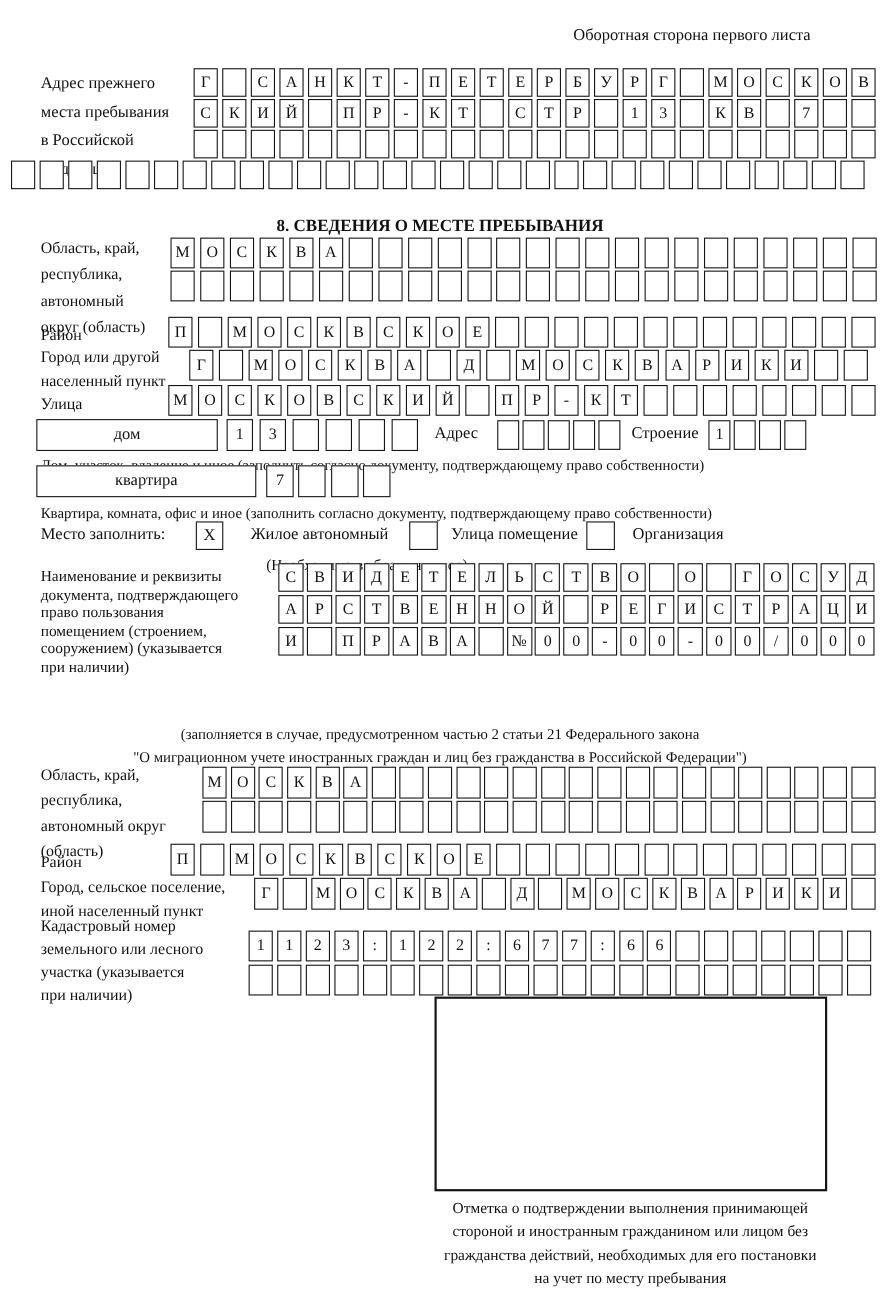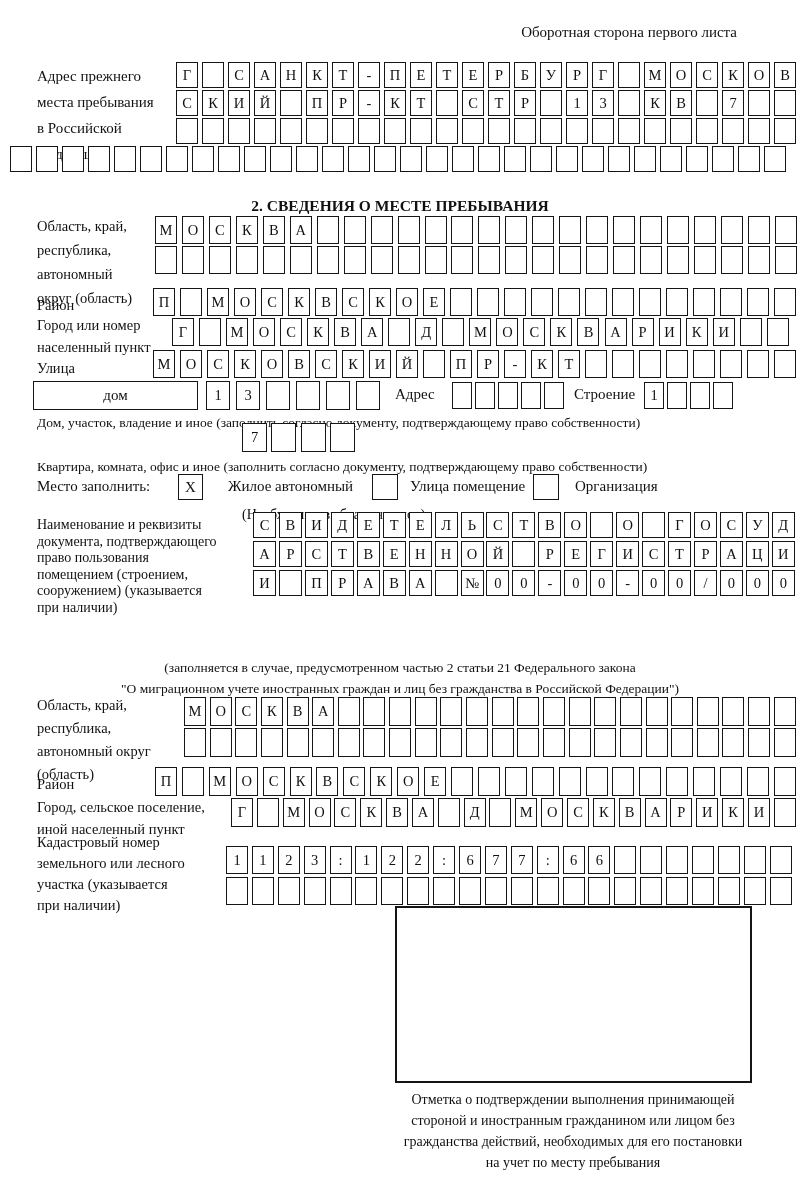--- a/index.html
+++ b/index.html
@@ -143,21 +143,21 @@
       <span class="cb" style="width: 22px; height: 26px;"></span>
       <span class="cb" style="width: 22px; height: 26px;"></span>
       <span class="cb" style="width: 22px; height: 26px;"></span>
       <span class="cb" style="width: 22px; height: 26px;"></span>
       <span class="cb" style="width: 22px; height: 26px;"></span>
       <span class="cb" style="width: 22px; height: 26px;"></span>
       <span class="cb" style="width: 22px; height: 26px;"></span>
       <span class="cb" style="width: 22px; height: 26px;"></span>
     </div>
 
-  <div class="abs center bold" style="top:197px;font-size:15.5px">2. СВЕДЕНИЯ О МЕСТЕ ПРЕБЫВАНИЯ</div>
+  <div class="abs center bold" style="top:197px;font-size:15.5px">8. СВЕДЕНИЯ О МЕСТЕ ПРЕБЫВАНИЯ</div>
 
   <div class="abs lbl" style="left:37px;top:214px">Область, край,
 республика,
 автономный
 округ (область)</div>
   <div class="abs grid" style="left:155px;top:216px;width:642px">
       <span class="cb" style="width: 22px; height: 28px;">М</span>
       <span class="cb" style="width: 22px; height: 28px;">О</span>
       <span class="cb" style="width: 22px; height: 28px;">С</span>
       <span class="cb" style="width: 22px; height: 28px;">К</span>
@@ -230,21 +230,21 @@
       <span class="cb" style="width: 22px; height: 28px;"></span>
       <span class="cb" style="width: 22px; height: 28px;"></span>
       <span class="cb" style="width: 22px; height: 28px;"></span>
       <span class="cb" style="width: 22px; height: 28px;"></span>
       <span class="cb" style="width: 22px; height: 28px;"></span>
       <span class="cb" style="width: 22px; height: 28px;"></span>
       <span class="cb" style="width: 22px; height: 28px;"></span>
       <span class="cb" style="width: 22px; height: 28px;"></span>
     </div>
 
-  <div class="abs lbl" style="left:37px;top:314px;line-height:22px">Город или номер
+  <div class="abs lbl" style="left:37px;top:314px;line-height:22px">Город или другой
 населенный пункт</div>
   <div class="abs grid" style="left:172px;top:318px;width:617px">
       <span class="cb" style="width: 22px; height: 28px;">Г</span>
       <span class="cb" style="width: 22px; height: 28px;"></span>
       <span class="cb" style="width: 22px; height: 28px;">М</span>
       <span class="cb" style="width: 22px; height: 28px;">О</span>
       <span class="cb" style="width: 22px; height: 28px;">С</span>
       <span class="cb" style="width: 22px; height: 28px;">К</span>
       <span class="cb" style="width: 22px; height: 28px;">В</span>
       <span class="cb" style="width: 22px; height: 28px;">А</span>
@@ -312,20 +312,21 @@
     </div>
   <div class="abs" style="left:574px;top:386px;font-size:15px">Строение</div>
   <div class="abs grid" style="left:644px;top:382px;width:89px">
       <span class="cb" style="width: 20px; height: 27px;">1</span>
       <span class="cb" style="width: 20px; height: 27px;"></span>
       <span class="cb" style="width: 20px; height: 27px;"></span>
       <span class="cb" style="width: 20px; height: 27px;"></span>
     </div>
   <div class="abs note" style="left:37px;top:415px">Дом, участок, владение и иное (заполнить согласно документу, подтверждающему право собственности)</div>
 
+  <div class="abs widebox" style="left:33px;top:423px;width:200px;height:29px">квартира</div>
   <div class="abs grid" style="left:242px;top:423px;width:113px">
       <span class="cb" style="width: 25px; height: 29px;">7</span>
       <span class="cb" style="width: 25px; height: 29px;"></span>
       <span class="cb" style="width: 25px; height: 29px;"></span>
       <span class="cb" style="width: 25px; height: 29px;"></span>
     </div>
   <div class="abs note" style="left:37px;top:459px">Квартира, комната, офис и иное (заполнить согласно документу, подтверждающему право собственности)</div>
 
   <div class="abs" style="left:37px;top:478px;font-size:15px">Место заполнить:</div>
   <div class="abs chk" style="left:178px;top:474px;width:25px">

